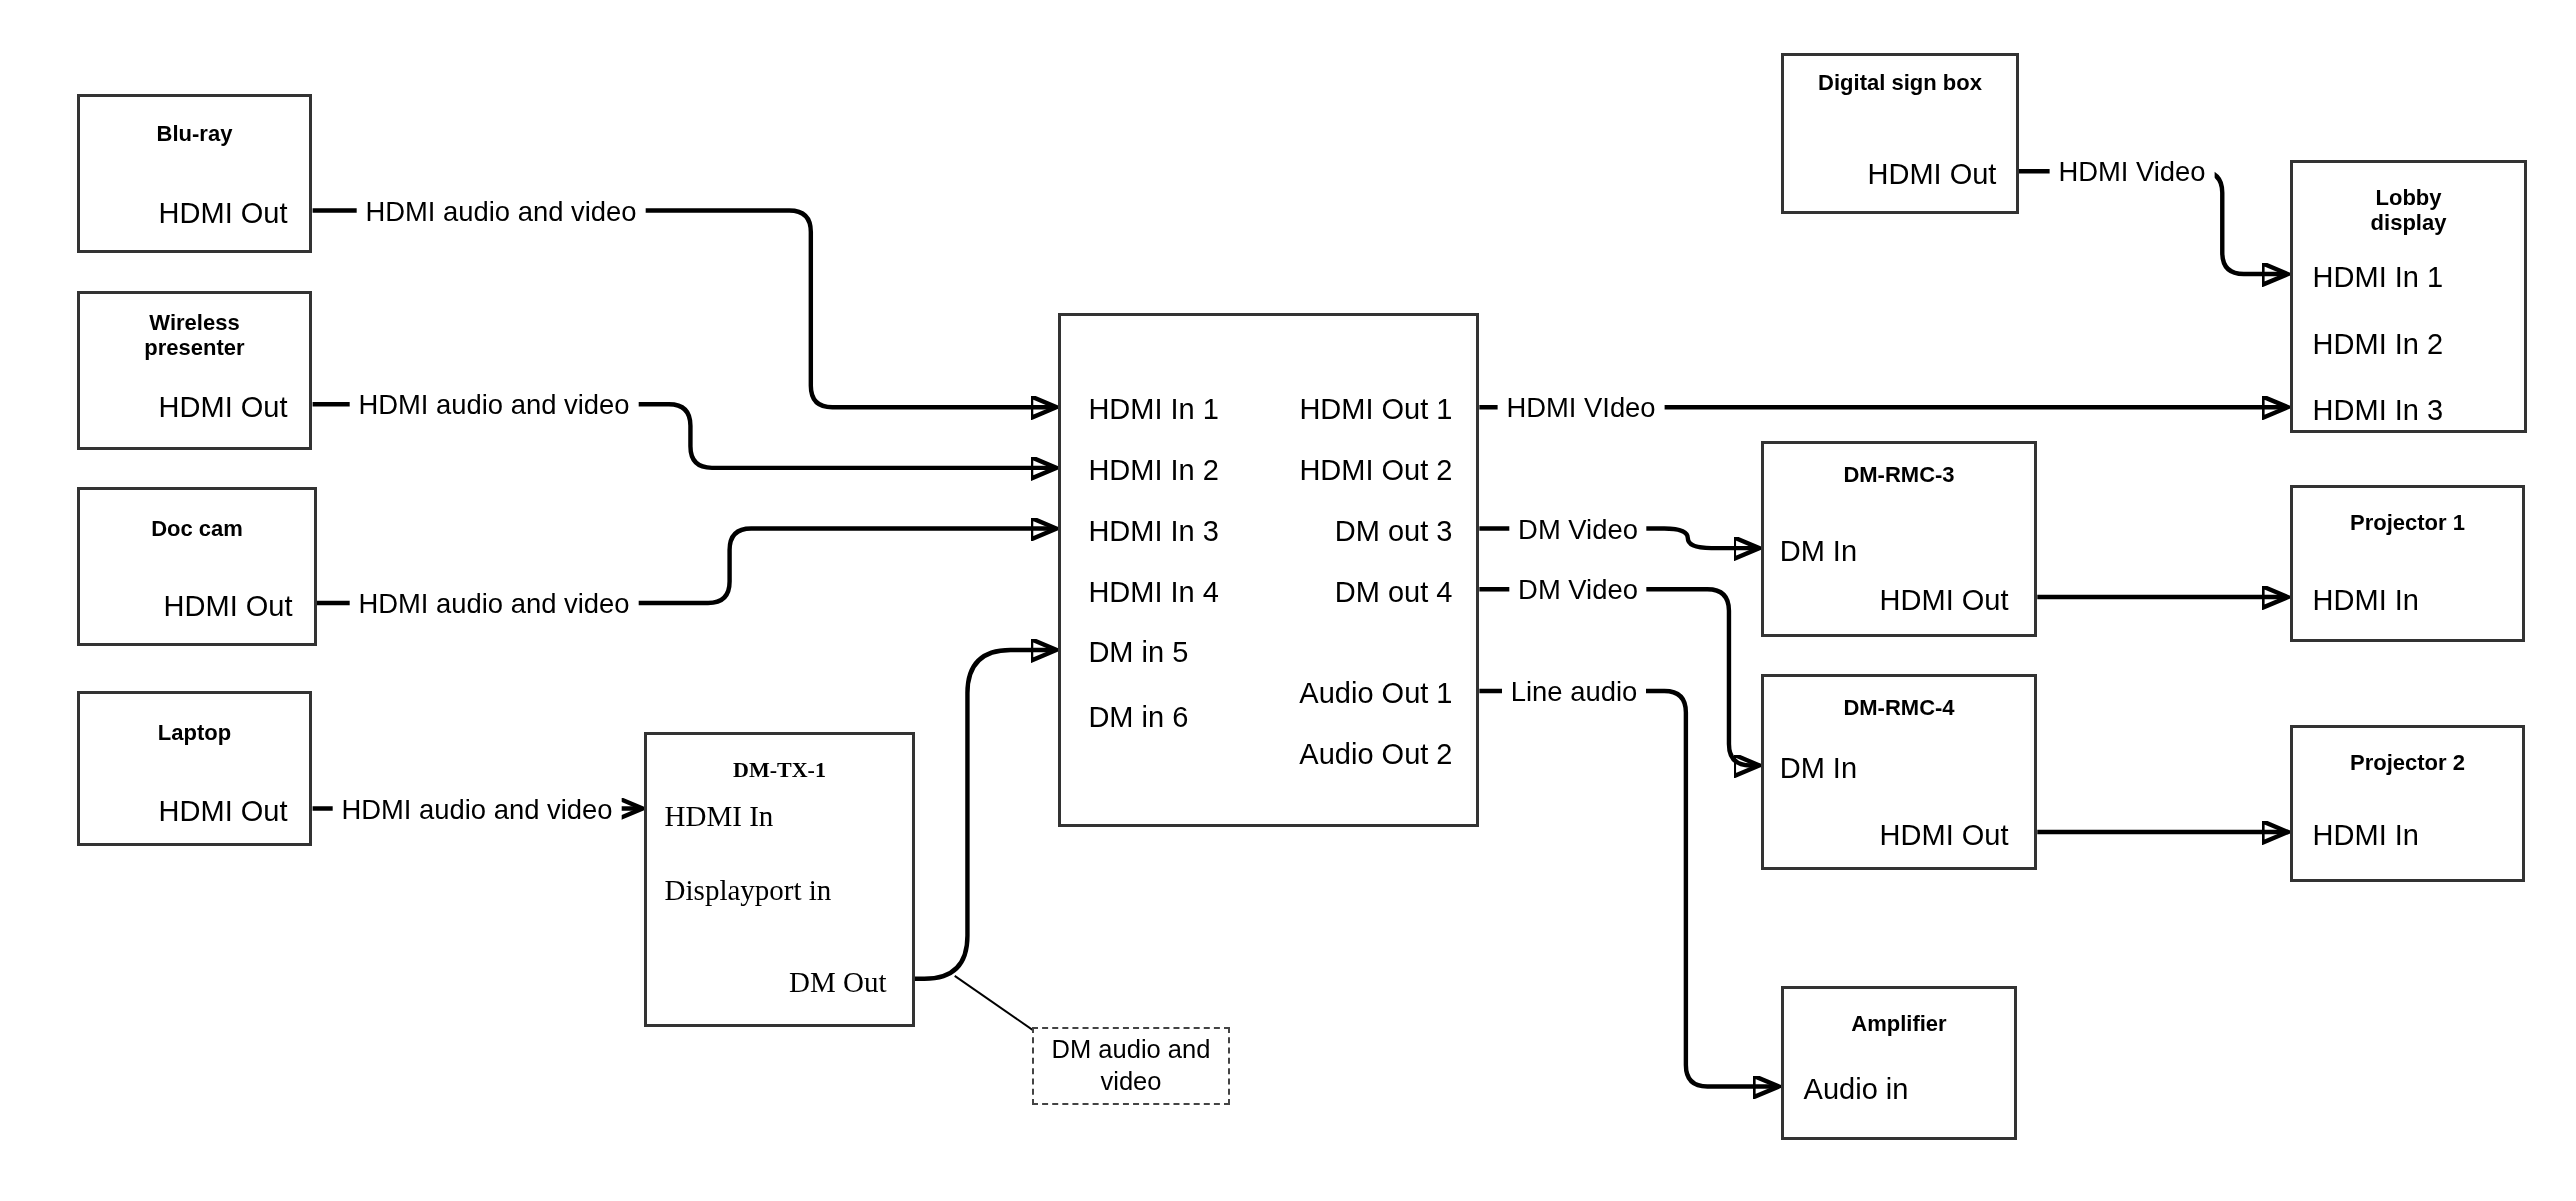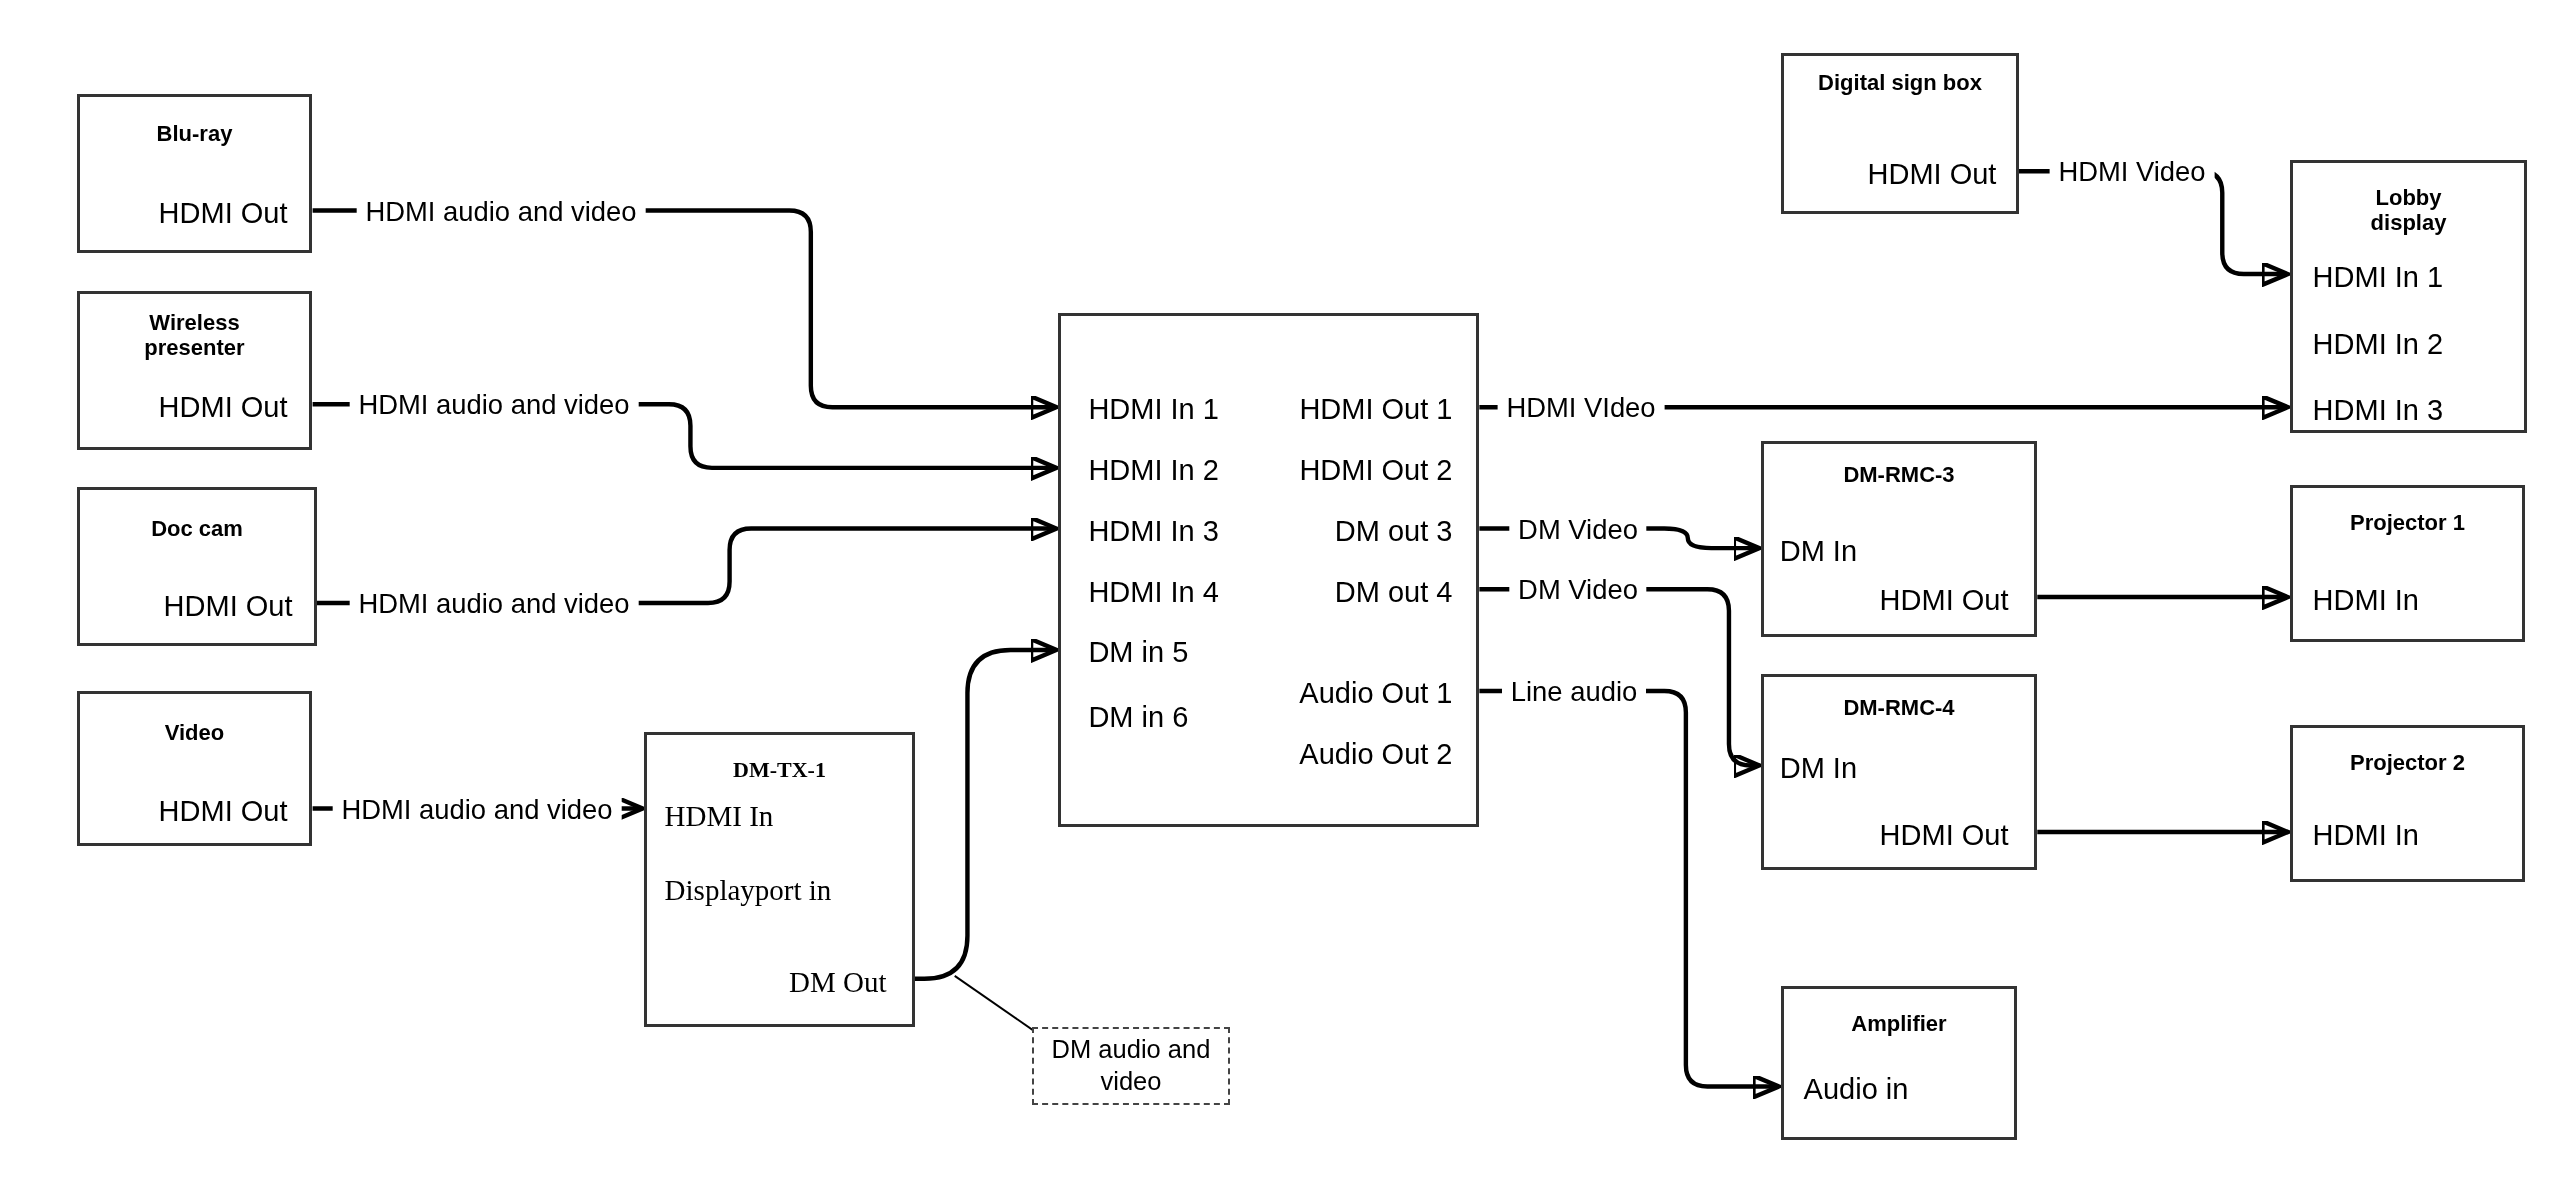--- a/index.html
+++ b/index.html
@@ -87,21 +87,21 @@
     <div class="title" style="top:15.7px;"><span class="inner" style="max-width:196px;">Wireless presenter</span></div>
     <div class="port r" style="right:21.5px;top:95px;">HDMI Out</div>
   </div>
 
   <div class="node" style="left:77px;top:487px;width:240px;height:159px;">
     <div class="title" style="top:25.5px;"><span class="inner">Doc cam</span></div>
     <div class="port r" style="right:21.5px;top:98px;">HDMI Out</div>
   </div>
 
   <div class="node" style="left:77px;top:691px;width:235px;height:155px;">
-    <div class="title" style="top:25.5px;"><span class="inner">Video</span></div>
+    <div class="title" style="top:25.5px;"><span class="inner">Laptop</span></div>
     <div class="port r" style="right:21.5px;top:99px;">HDMI Out</div>
   </div>
 
   <div class="node" style="left:644px;top:732px;width:271px;height:295px;font-family:Liberation Serif, serif;">
     <div class="title" style="top:21.5px;"><span class="inner">DM-TX-1</span></div>
     <div class="port" style="left:17.6px;top:63px;">HDMI In</div>
     <div class="port" style="left:17.6px;top:137px;">Displayport in</div>
     <div class="port r" style="right:25.5px;top:229px;">DM Out</div>
   </div>
 

